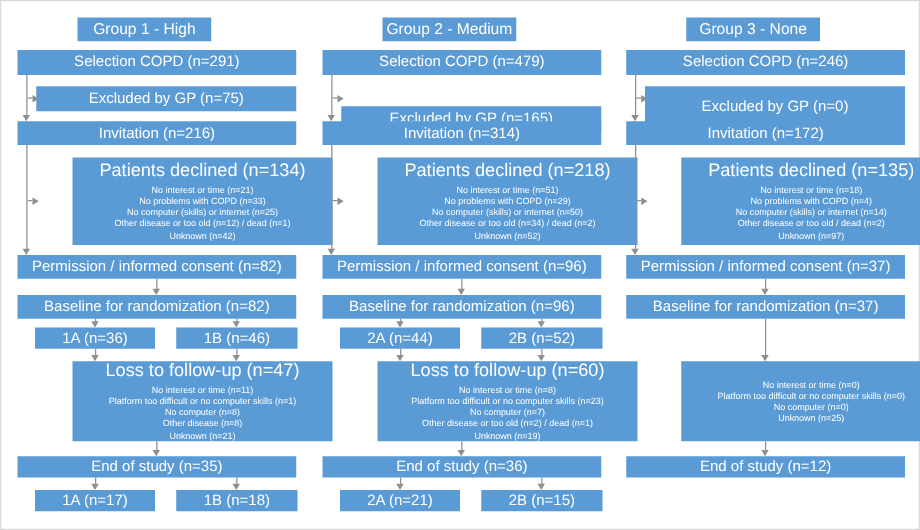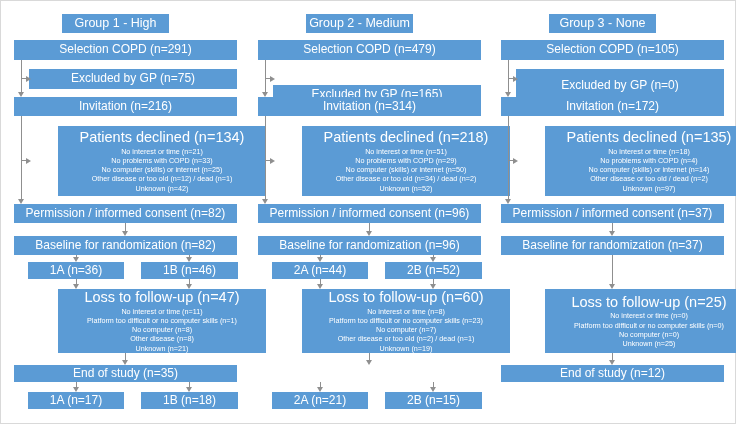--- a/index.html
+++ b/index.html
@@ -133,20 +133,21 @@
 
     <div class="box indent multi" style="top:288px;height:64px">
       <div class="box-head">Loss to follow-up (n=60)</div>
       <div class="sub">No interest or time (n=8)</div>
       <div class="sub">Platform too difficult or no computer skills (n=23)</div>
       <div class="sub">No computer (n=7)</div>
       <div class="sub">Other disease or too old (n=2) / dead (n=1)</div>
       <div class="sub">Unknown (n=19)</div>
     </div>
 
+    <div class="box full" style="top:364px;height:17px">End of study (n=36)</div>
     <div class="box armA" style="top:391px">2A (n=21)</div>
     <div class="box armB" style="top:391px">2B (n=15)</div>
 
     <div>
       <div class="vline" style="left:7px;top:59px;height:33px"></div>
       <div class="hline" style="left:8px;top:77px;width:4px"></div>
       <div class="arr-right" style="left:12px;top:75px"></div>
       <div class="arr-down" style="left:4px;top:91px"></div>
     </div>
     <div>
@@ -178,38 +179,37 @@
     <div>
       <div class="vline" style="left:62px;top:381px;height:6px"></div>
       <div class="arr-down" style="left:59px;top:386px"></div>
       <div class="vline" style="left:175px;top:381px;height:6px"></div>
       <div class="arr-down" style="left:172px;top:386px"></div>
     </div>
   </div>
 
   <div class="col col3">
     <div class="box titlebox">Group 3 - None</div>
-    <div class="box full" style="top:39px;height:20px">Selection COPD (n=105)</div>
+    <div class="box full" style="top:39px;height:20px">Selection COPD (n=246)</div>
     <div class="box indent" style="top:68px;height:34px">Excluded by GP (n=0)</div>
     <div class="box full" style="top:96px;height:19px">Invitation (n=172)</div>
 
     <div class="box indent multi" style="top:125px;height:70px">
       <div class="box-head">Patients declined (n=135)</div>
       <div class="sub">No interest or time (n=18)</div>
       <div class="sub">No problems with COPD (n=4)</div>
       <div class="sub">No computer (skills) or internet (n=14)</div>
       <div class="sub">Other disease or too old / dead (n=2)</div>
       <div class="sub">Unknown (n=97)</div>
     </div>
 
     <div class="box full" style="top:203px;height:19px">Permission / informed consent (n=37)</div>
     <div class="box full" style="top:235px;height:19px">Baseline for randomization (n=37)</div>
 
     <div class="box indent multi" style="top:288px;height:64px">
-      <div class="box-head">Loss to follow-up (n=25)</div>
       <div class="sub">No interest or time (n=0)</div>
       <div class="sub">Platform too difficult or no computer skills (n=0)</div>
       <div class="sub">No computer (n=0)</div>
       <div class="sub">Unknown (n=25)</div>
     </div>
 
     <div class="box full" style="top:364px;height:17px">End of study (n=12)</div>
 
     <div>
       <div class="vline" style="left:7px;top:59px;height:33px"></div>

